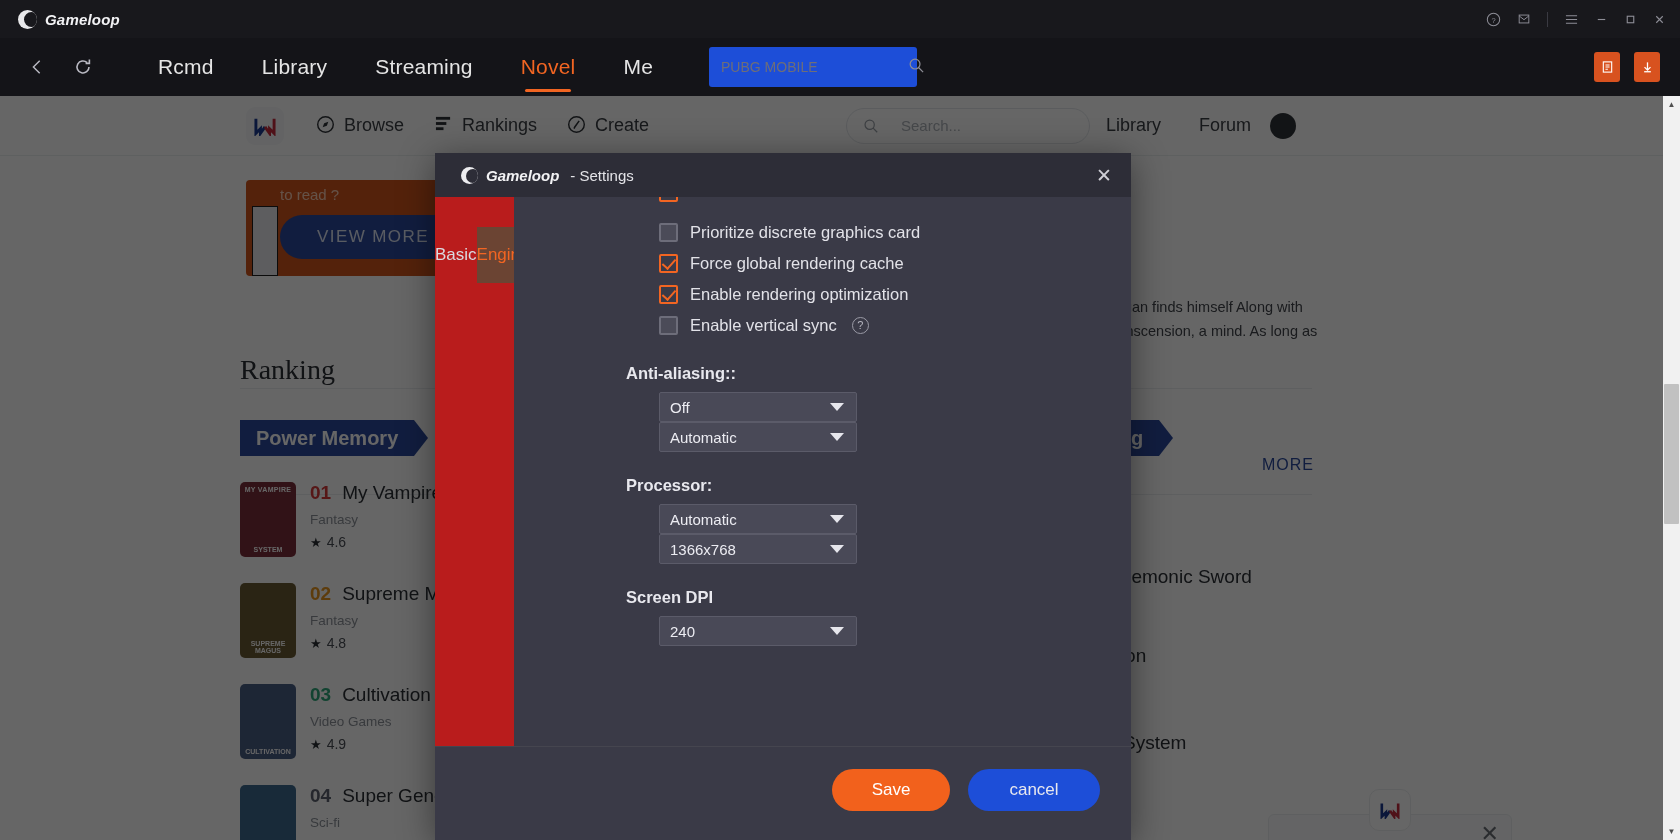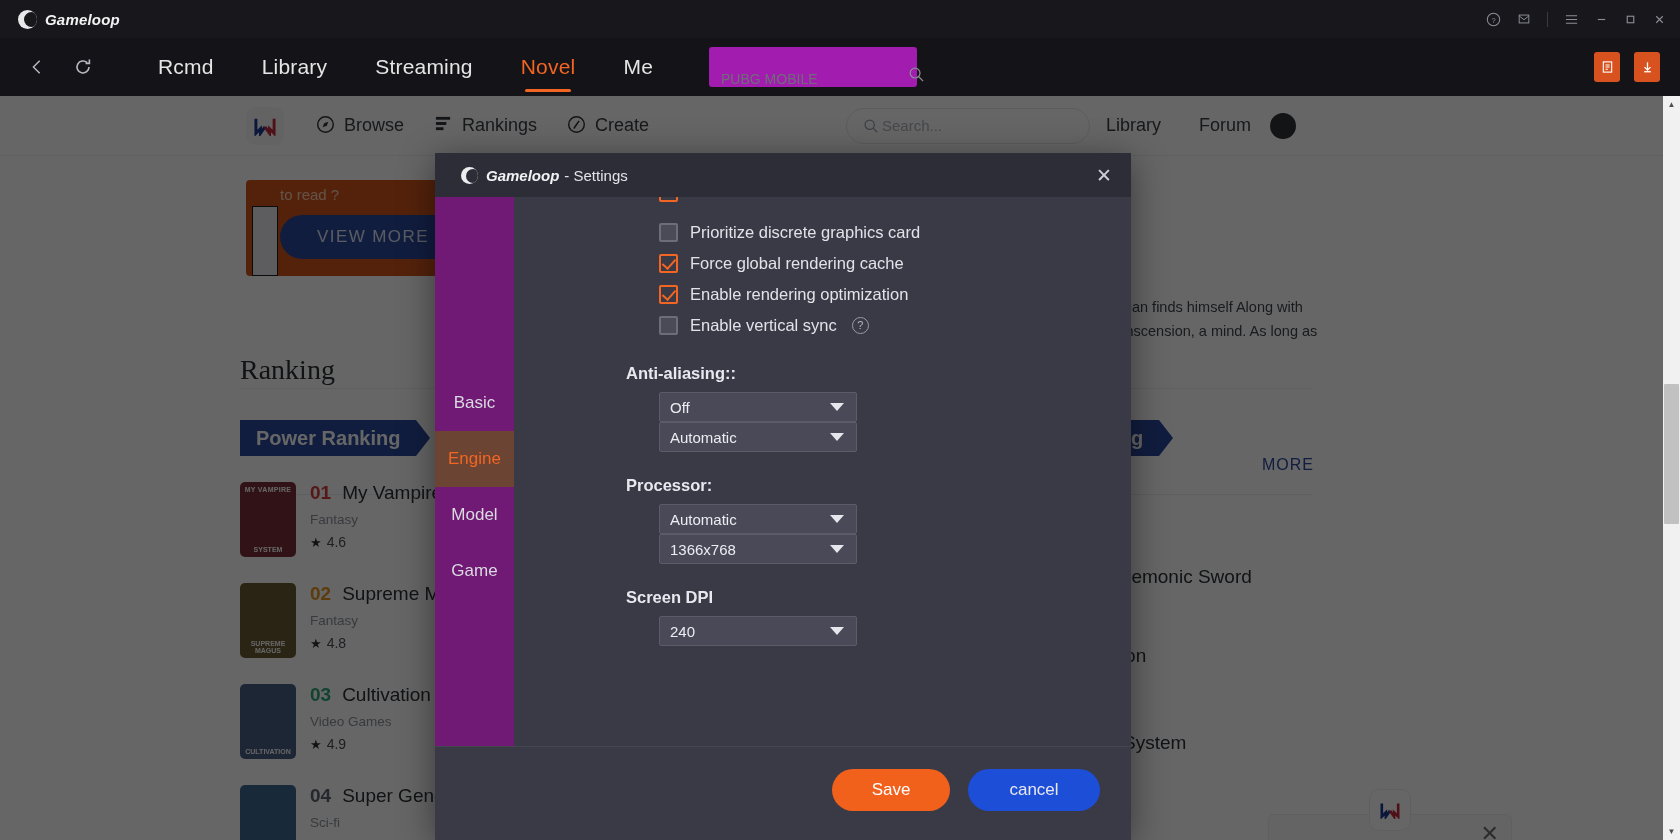--- a/index.html
+++ b/index.html
@@ -60,22 +60,22 @@
     cursor: pointer; letter-spacing: .2px;
   }
   .gl-nav-item.active { color: #f26522; }
   .gl-nav-item.active::after {
     content: ""; position: absolute; bottom: 4px; left: 50%;
     transform: translateX(-50%);
     width: 46px; height: 3px; background: #f26522; border-radius: 2px;
   }
   .gl-search {
     margin-left: 32px; width: 208px; height: 40px;
-    background: #a21caf; border-radius: 3px;
-    display: flex; align-items: flex-end; padding: 0 12px;
+    background: #1d4ed8; border-radius: 3px;
+    display: flex; align-items: center; padding: 0 12px;
   }
   .gl-search input {
     flex: 1; background: transparent; border: none; outline: none;
     color: #cfcfd6; font-size: 14px; font-family: inherit;
   }
   .gl-search input::placeholder { color: #6e6e78; }
   .gl-search .s-ico { color: #8d8d96; margin-left: 6px; }
   .gl-nav-right {
     position: absolute; right: 20px; display: flex; align-items: center; gap: 14px;
   }
@@ -106,21 +106,21 @@
   .wn-logo svg { display:block; }
   .wn-nav { display: flex; align-items: center; gap: 30px; margin-left: 32px; }
   .wn-nav-item {
     display: flex; align-items: flex-start; gap: 9px;
     color: #3b3f45; font-size: 18px; cursor: pointer;
   }
   .wn-nav-item .ic { color: #2f3338; display: flex; }
   .wn-search {
     position: absolute; left: 846px; width: 244px; height: 36px;
     border: 1px solid #e3e6ea; border-radius: 18px;
-    display: flex; align-items: center; padding: 0 16px; gap: 3px;
+    display: flex; align-items: center; padding: 0 16px; gap: 22px;
   }
   .wn-search span { color: #aeb3ba; font-size: 15px; }
   .wn-search .si { color: #9aa0a8; display: flex; }
   .wn-links {
     position: absolute; left: 1106px; display: flex; align-items: center; gap: 38px;
   }
   .wn-link { color: #3b3f45; font-size: 18px; cursor: pointer; }
   .wn-avatar {
     position: absolute; left: 1270px; width: 26px; height: 26px;
     border-radius: 50%; background: #2f3338; cursor: pointer;
@@ -246,30 +246,30 @@
     margin-left: 26px; position: relative; overflow: hidden; flex: 0 0 auto;
   }
   .modal-title .m-logo::after {
     content: ""; position: absolute; left: 5px; top: 2px;
     width: 14px; height: 14px; border-radius: 50%; background: #2d2d37;
   }
   .modal-title .m-brand {
     color: #f2f2f4; font-size: 15px; font-weight: bold; font-style: italic;
     margin-left: 8px;
   }
-  .modal-title .m-sub { color: #e4e4e8; font-size: 15px; margin-left: 5px; }
+  .modal-title .m-sub { color: #e4e4e8; font-size: 15px; margin-left: 11px; }
   .modal-close {
     position: absolute; right: 14px; top: 9px;
     width: 26px; height: 26px; display: flex; align-items: center; justify-content: center;
     color: #cfcfd6; font-size: 19px; cursor: pointer; line-height: 1;
   }
   .modal-body { flex: 1; display: flex; min-height: 0; }
   .modal-side {
-    width: 79px; background: #701a75; flex: 0 0 auto;
-    padding-top: 30px; display: flex; flex-direction: column; justify-content: center;
+    width: 79px; background: #b91c1c; flex: 0 0 auto;
+    padding-top: 30px; display: flex; 
   }
   .side-tab {
     height: 56px; display: flex; align-items: center; justify-content: center;
     color: #dadae0; font-size: 17px; cursor: pointer;
   }
   .side-tab.active { color: #f26522; background: #6b4433; }
   .modal-main {
     flex: 1; background: #3a3a47; position: relative;
     padding: 0 0 0 34px; overflow: hidden;
   }
@@ -485,21 +485,21 @@
     <div class="wn-rule-b"></div>
 
     <div class="wn-desc">ang Xuan finds himself Along with his transcension, a mind. As long as it is...</div>
     <div class="wn-more">MORE</div>
 
     <div class="wn-rank-title">Ranking</div>
 
     <div class="rank-col left">
       <div style="position:relative;">
         <div class="rank-tab-shadow"></div>
-        <span class="rank-tab">Power Ranking</span>
+        <span class="rank-tab">Power Memory</span>
       </div>
       <div class="rank-item">
         <div class="rank-cover" style="background:#7c2f3a">
           <div class="cv-t">MY VAMPIRE</div>
           <div class="cv-b">SYSTEM</div>
         </div>
         <div class="rank-meta">
           <div class="rank-line1">
             <span class="rank-num" style="color:#d83a3a">01</span>
             <span class="rank-name">My Vampire S</span>

